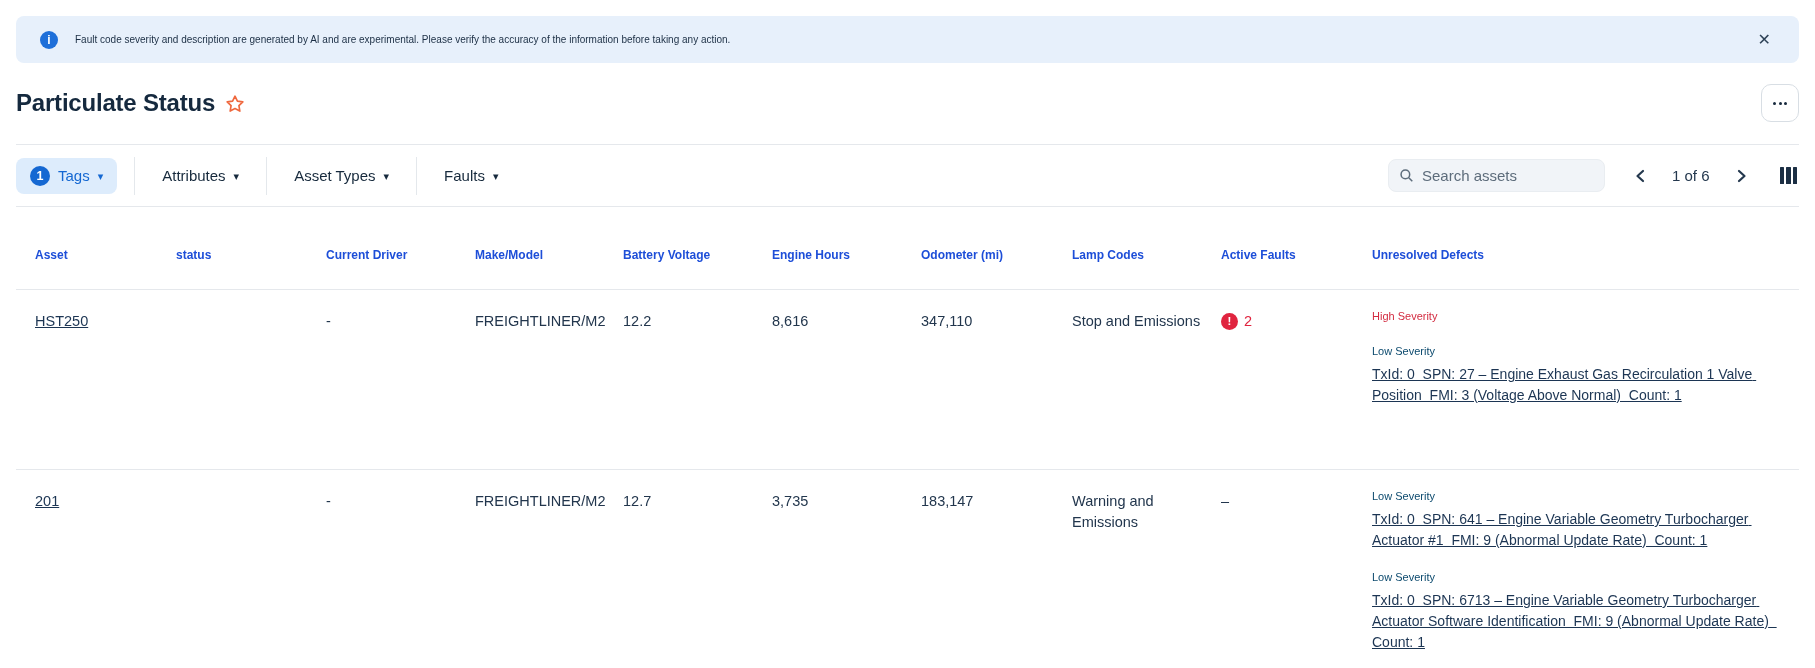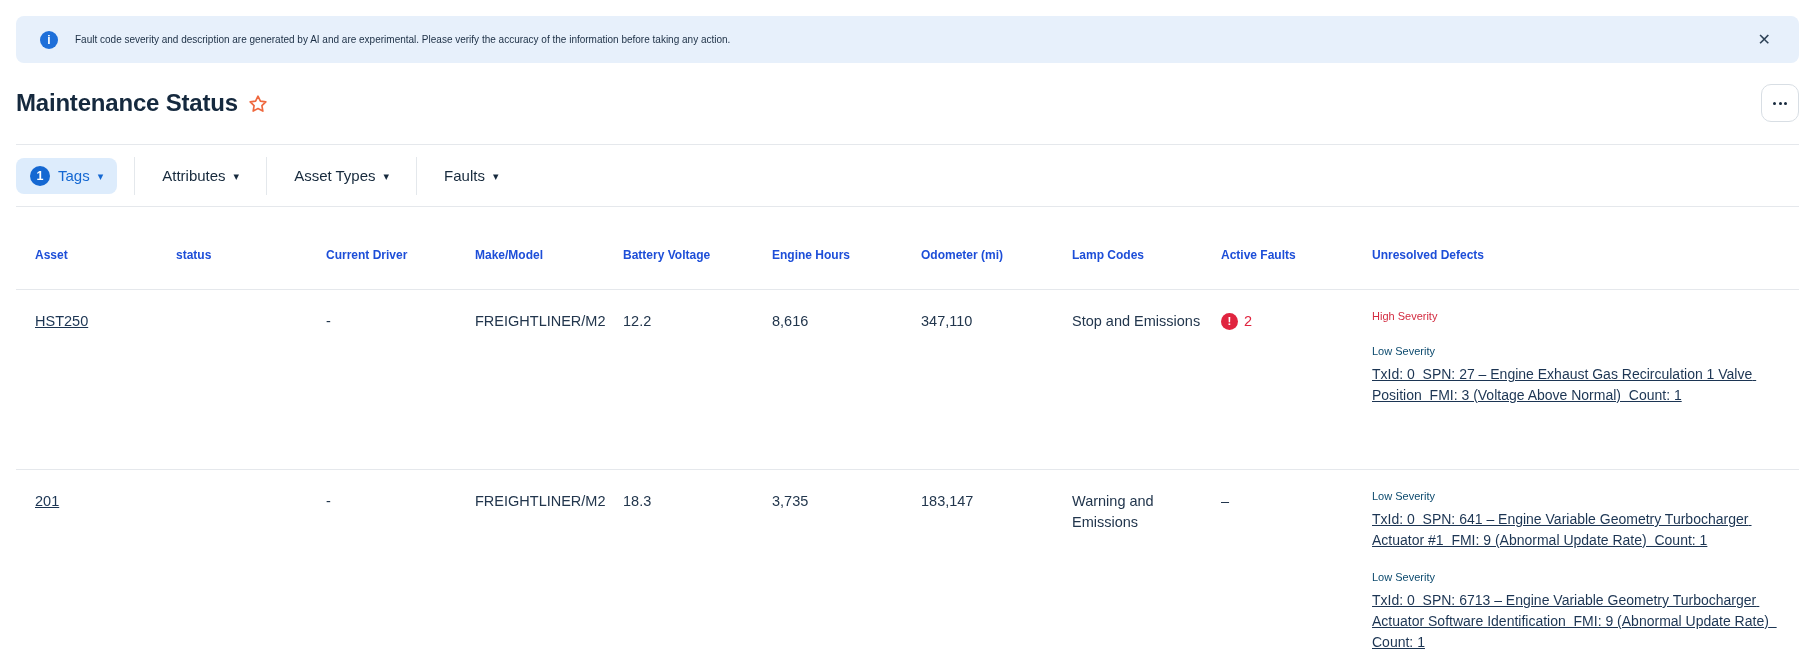--- a/index.html
+++ b/index.html
@@ -107,21 +107,21 @@
 </head>
 <body>
 
 <div class="banner">
   <span class="info-icon">i</span>
   <span class="banner-text">Fault code severity and description are generated by AI and are experimental. Please verify the accuracy of the information before taking any action.</span>
   <button class="banner-close">✕</button>
 </div>
 
 <div class="title-row">
-  <h1 class="page-title">Maintenance Status</h1>
+  <h1 class="page-title">Particulate Status</h1>
   <button class="star-btn">
     <svg width="20" height="20" viewBox="0 0 24 24" fill="none" stroke="#ef683e" stroke-width="2" stroke-linejoin="round">
       <path d="M12 2.6l2.9 5.9 6.5 0.9-4.7 4.6 1.1 6.5L12 17.5 6.2 20.5l1.1-6.5L2.6 9.4l6.5-0.9z"></path>
     </svg>
   </button>
   <button class="more-btn">
     <i></i>
       <i></i>
       <i></i>
   </button>
@@ -144,20 +144,47 @@
       <span>Asset Types</span>
       <span class="caret">▾</span>
     </button>
     <span class="v-sep"></span>
     <button class="filter-btn">
       <span>Faults</span>
       <span class="caret">▾</span>
     </button>
   </div>
 
+  <div class="toolbar-right">
+    <div class="search-wrap">
+      <svg width="15" height="15" viewBox="0 0 16 16" fill="none" stroke="#5d6c7b" stroke-width="1.6">
+        <circle cx="6.8" cy="6.8" r="4.6"></circle>
+          <line x1="10.4" y1="10.4" x2="14.2" y2="14.2"></line>
+      </svg>
+      <input class="search-input" type="text" placeholder="Search assets" style="">
+    </div>
+    <div class="pager">
+      <button class="pager-btn">
+        <svg width="12" height="14" viewBox="0 0 12 14" fill="none" stroke="#24384e" stroke-width="2.2" stroke-linecap="round" stroke-linejoin="round">
+            <path d="M9 2 L3.5 7 L9 12"></path>
+          </svg>
+      </button>
+      <span class="pager-label">1 of 6</span>
+      <button class="pager-btn">
+        <svg width="12" height="14" viewBox="0 0 12 14" fill="none" stroke="#24384e" stroke-width="2.2" stroke-linecap="round" stroke-linejoin="round">
+            <path d="M3 2 L8.5 7 L3 12"></path>
+          </svg>
+      </button>
+    </div>
+    <button class="cols-btn">
+      <i></i>
+        <i></i>
+        <i></i>
+    </button>
+  </div>
 </div>
 
 <div class="table">
 
   <div class="grid-row thead">
     <div class="th">Asset</div>
     <div class="th">status</div>
     <div class="th">Current Driver</div>
     <div class="th">Make/Model</div>
     <div class="th">Battery Voltage</div>
@@ -194,21 +221,21 @@
     </div>
   </div>
 
   <div class="grid-row trow">
     <div class="td">
       <a class="asset-link">201</a>
     </div>
     <div class="td"></div>
     <div class="td">-</div>
     <div class="td">FREIGHTLINER/M2</div>
-    <div class="td">18.3</div>
+    <div class="td">12.7</div>
     <div class="td">3,735</div>
     <div class="td">183,147</div>
     <div class="td">Warning and Emissions</div>
     <div class="td">–</div>
     <div class="td faults-cell">
       <div class="fault-block sev-low">
         <div class="sev-label">Low Severity</div>
         <a class="fault-link">TxId: 0  SPN: 641 – Engine Variable Geometry Turbocharger Actuator #1  FMI: 9 (Abnormal Update Rate)  Count: 1</a>
       </div>
       <div class="fault-block sev-low">

